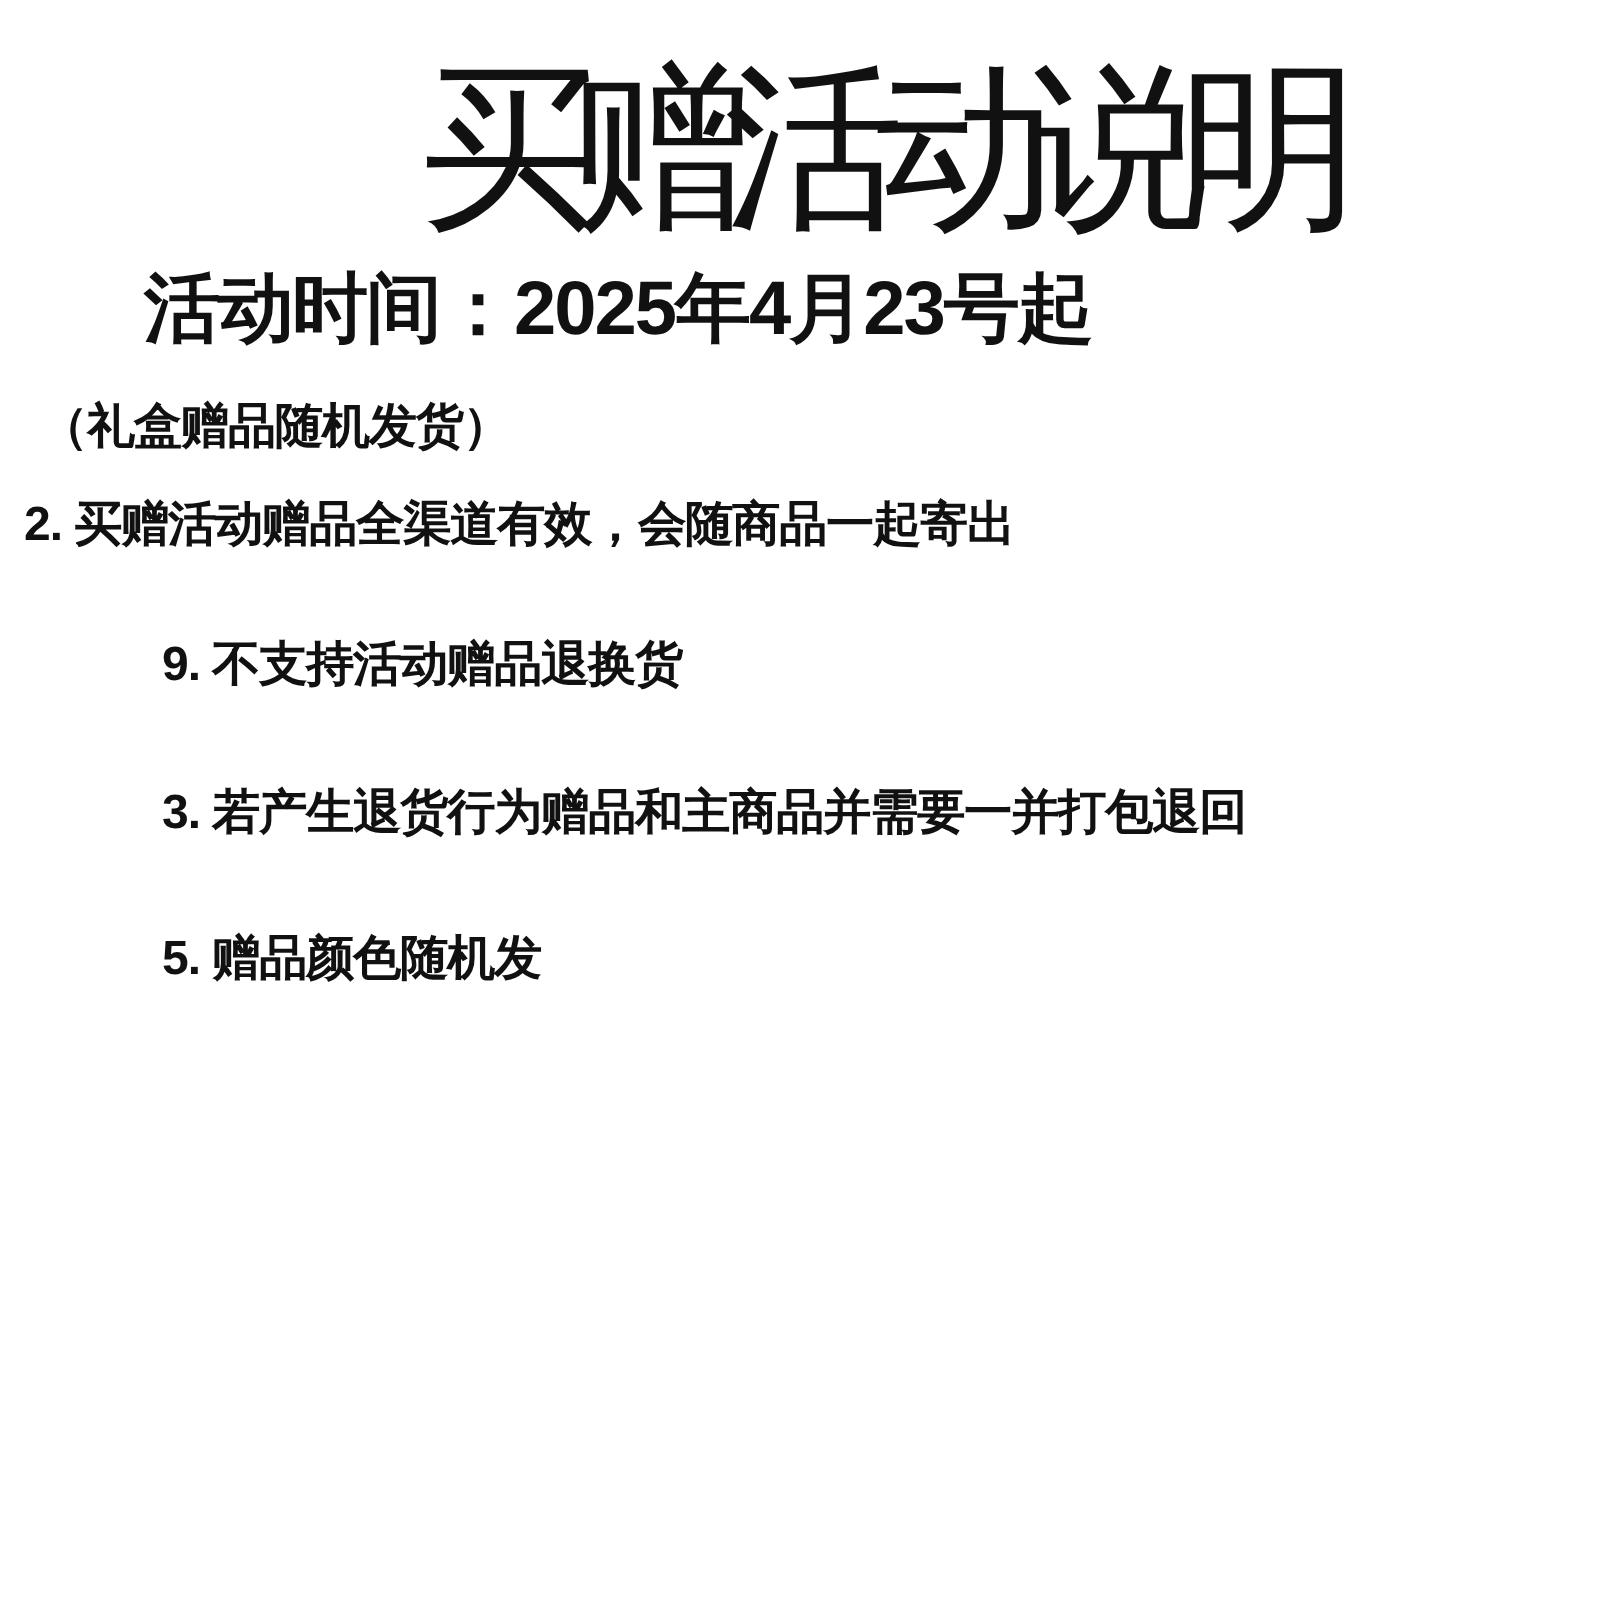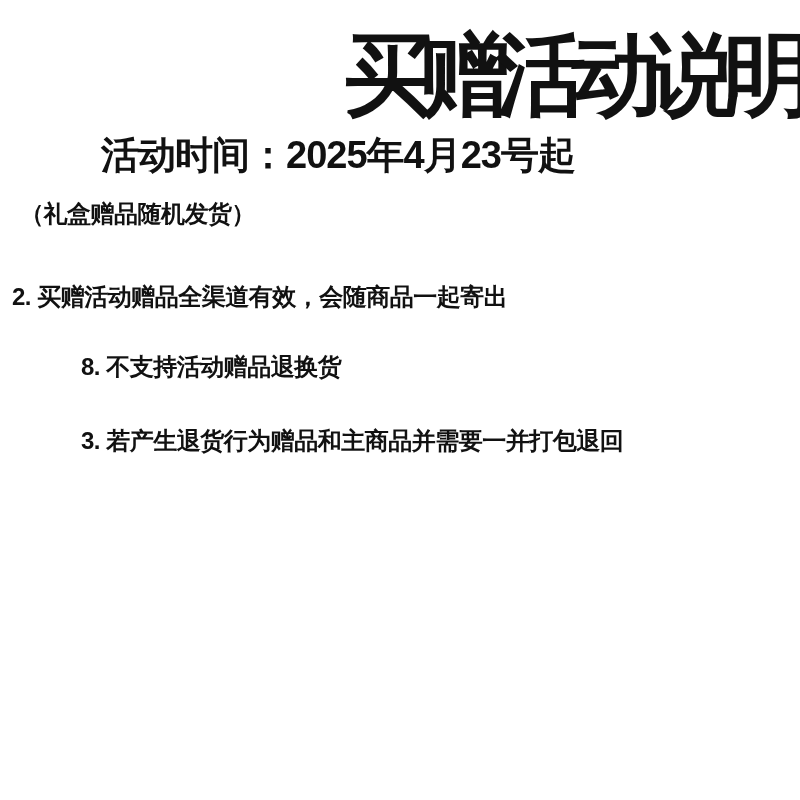--- a/index.html
+++ b/index.html
@@ -16,30 +16,30 @@
     position: relative;
     width: 800px;
     height: 800px;
     background: #ffffff;
     color: #111111;
     font-weight: 700;
   }
   .title {
     margin: 30px 0 0 0;
     padding-left: 76px;
-    text-align: right;
+    text-align: center;
     font-size: 90px;
     line-height: 90px;
     letter-spacing: -14px;
-    font-weight: 700;
+    font-weight: 400;
     white-space: nowrap;
   }
   .activity-time {
     margin-top: 12px;
-    padding-left: 101px;
+    padding-left: 72px;
     font-size: 38px;
     line-height: 46px;
     letter-spacing: -1px;
     white-space: nowrap;
   }
   .section-heading {
     margin-top: 21px;
     padding-right: 44px;
     text-align: center;
     font-size: 78px;
@@ -57,37 +57,38 @@
     line-height: 32px;
     padding-left: 81px;
     letter-spacing: -0.5px;
     white-space: nowrap;
   }
   .rule.note {
     padding-left: 73px;
   }
   .rule.r1 { margin-top: 34px; }
   .rule.n1 { margin-top: 20px; padding-left: 20px; }
-  .rule.r2 { margin-top: 51px; padding-left: 12px; }
+  .rule.r2 { margin-top: 17px; padding-left: 12px; }
   .rule.r3 { margin-top: 38px; }
   .rule.r4 { margin-top: 42px; }
   .rule.r5 { margin-top: 41px; }
 </style>
 </head>
 <body>
 
 <div class="page">
 
   <h1 class="title">买赠活动说明</h1>
 
   <div class="activity-time">
     <span>活动时间：</span><span>2025年4月23号起</span>
   </div>
 
 
   <div class="rules">
     <div class="rule note n1">（礼盒赠品随机发货）</div>
     <div class="rule r2">2. 买赠活动赠品全渠道有效，会随商品一起寄出</div>
-    <div class="rule r3">8. 不支持活动赠品退换货</div>
+    <div class="rule r3">9. 不支持活动赠品退换货</div>
     <div class="rule r4">3. 若产生退货行为赠品和主商品并需要一并打包退回</div>
+    <div class="rule r5">5. 赠品颜色随机发</div>
   </div>
 
 </div>
 
 </body></html>

